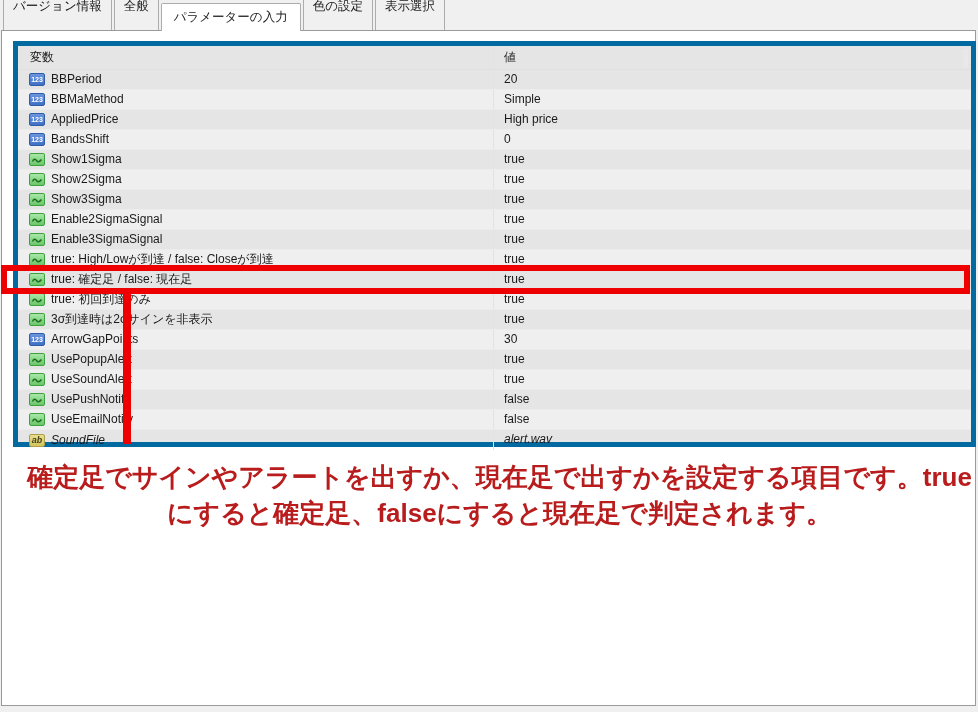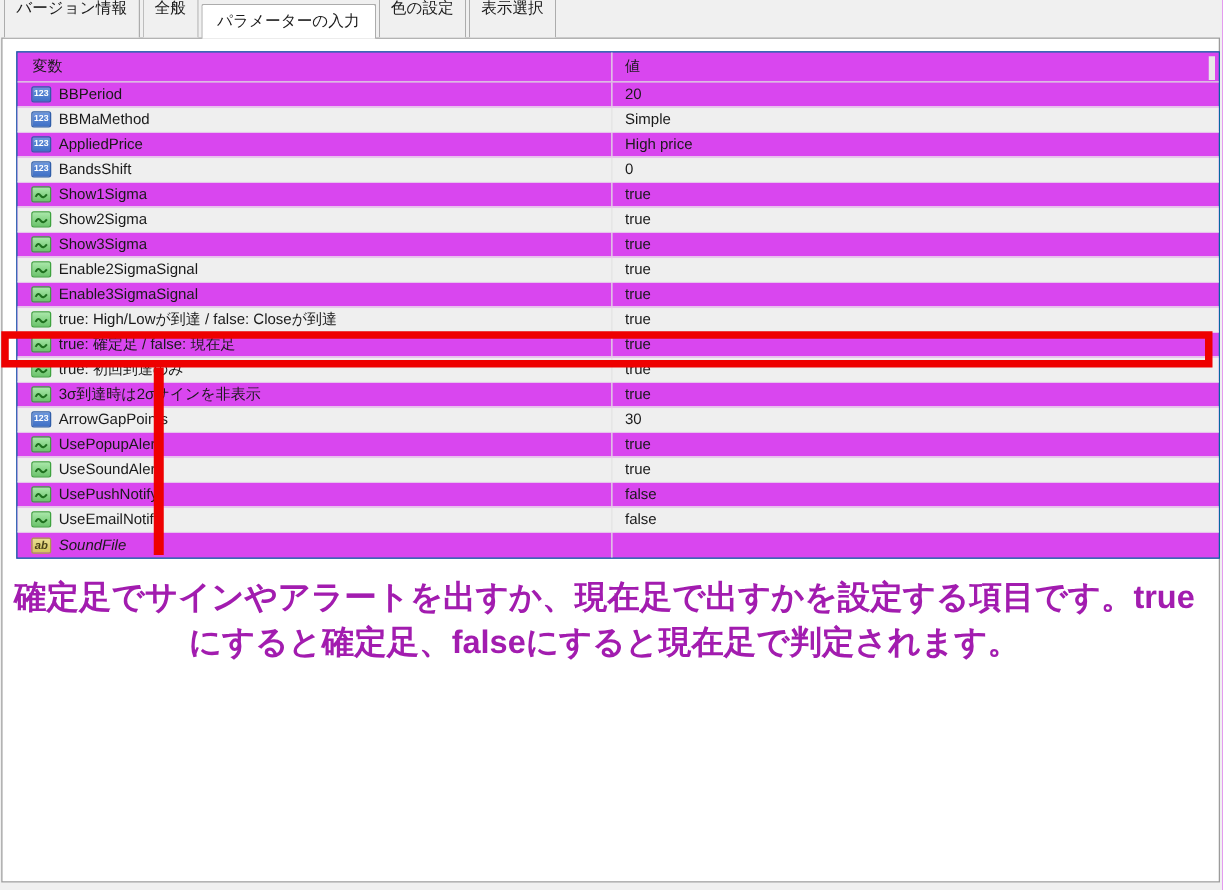--- a/index.html
+++ b/index.html
@@ -39,22 +39,22 @@
   .panel {
     position:absolute; top:30px; left:1px; width:975px; height:676px;
     background:#ffffff;
     border:1px solid #9b9b9b;
     z-index:1;
   }
 
   
   .ptable {
     position:absolute; top:10px; left:11px; width:963px; height:406px;
-    border:1px solid #0369a1;
-    background:#d946ef;
+    border:5px solid #0369a1;
+    background:#e5e5e5;
     font-size:12px;
   }
   .trow {
     display:flex; height:20px; line-height:19px;
     border-bottom:1px solid #ececec;
   }
   .trow:last-child { border-bottom:none;font-style:italic; }
   .trow.alt { background:#efefef; }
   .thead {
     display:flex; height:24px; line-height:23px;
@@ -108,24 +108,24 @@
     z-index:6; pointer-events:none;
   }
   .hl-line {
     position:absolute; top:294px; left:123px; width:8px; height:150px;
     background:var(--hl, #ee0000);
     z-index:6; pointer-events:none;
   }
 
   
   .caption {
-    position:absolute; top:428px; left:4px; width:955px;
+    position:absolute; top:428px; left:20px; width:955px;
     text-align:center;
     font-size:26px; font-weight:bold; line-height:36px;
-    color:#a21caf;
+    color:#b91c1c;
     letter-spacing:0;
   }
 </style>
 </head>
 <body>
 
 <div class="tabbar">
   <div class="tab">バージョン情報</div>
   <div class="tab">全般</div>
   <div class="tab active">パラメーターの入力</div>
@@ -318,20 +318,21 @@
           </span>
           <span>UseEmailNotify</span>
         </div>
       <div class="cell-value">false</div>
     </div>
     <div class="trow">
       <div class="cell-name">
           <span class="picon str">ab</span>
           <span>SoundFile</span>
         </div>
+      <div class="cell-value">alert.wav</div>
     </div>
   </div>
 
   <div class="caption">
     <div>確定足でサインやアラートを出すか、現在足で出すかを設定する項目です。true</div>
     <div>にすると確定足、falseにすると現在足で判定されます。</div>
   </div>
 </div>
 
 <div class="hl-box"></div>

